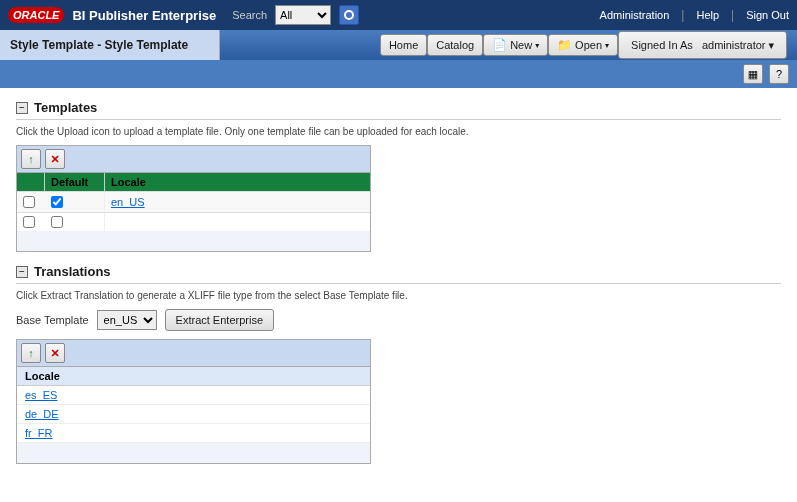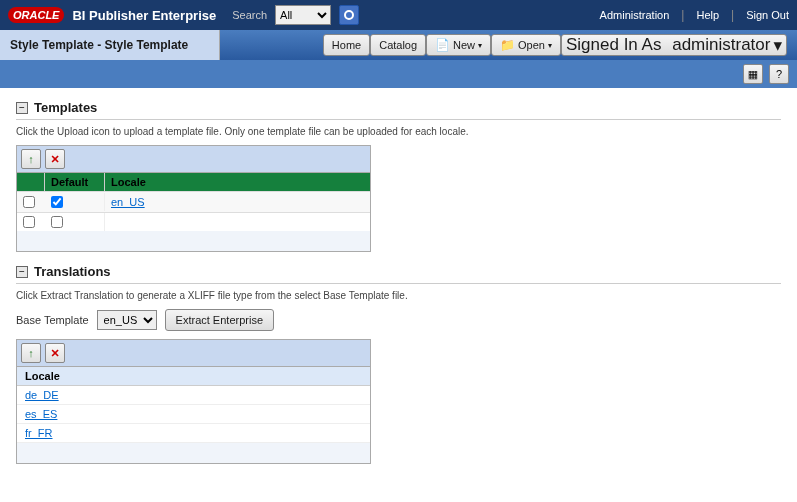--- a/index.html
+++ b/index.html
@@ -104,25 +104,25 @@
       display: flex;
       align-items: center;
       gap: 3px;
       height: 22px;
     }
     .nav-btn .arrow { font-size: 8px; }
     .signed-in-btn {
       background: linear-gradient(to bottom, #f5f5f5, #ddd);
       border: 1px solid #888;
       border-radius: 3px;
-      padding: 2px 4px;
-      font-size: 17px;
+      padding: 2px 12px;
+      font-size: 11px;
       cursor: pointer;
       color: #1a1a1a;
-      height: 22px;
+      height: 28px;
       display: flex; align-items: center; gap: 3px;
     }
     .folder-icon { color: #e8a000; font-size: 12px; }
     .new-page-icon { color: #4472c4; font-size: 12px; }
 
     
     .third-bar {
       background: #4a7dbf;
       height: 28px;
       display: flex;
@@ -386,24 +386,24 @@
       <div class="table-toolbar">
         <div class="toolbar-icon-btn">
           <span class="upload-icon">↑</span>
         </div>
         <div class="toolbar-icon-btn">
           <span class="delete-icon">✕</span>
         </div>
       </div>
       <div class="table-col-header">Locale</div>
       <div class="table-row-item">
+        <a class="locale-link">es_ES</a>
+      </div>
+      <div class="table-row-item">
         <a class="locale-link">de_DE</a>
-      </div>
-      <div class="table-row-item">
-        <a class="locale-link">es_ES</a>
       </div>
       <div class="table-row-item">
         <a class="locale-link">fr_FR</a>
       </div>
       <div class="table-footer-empty"></div>
     </div>
   </div>
 
 </div>
 

